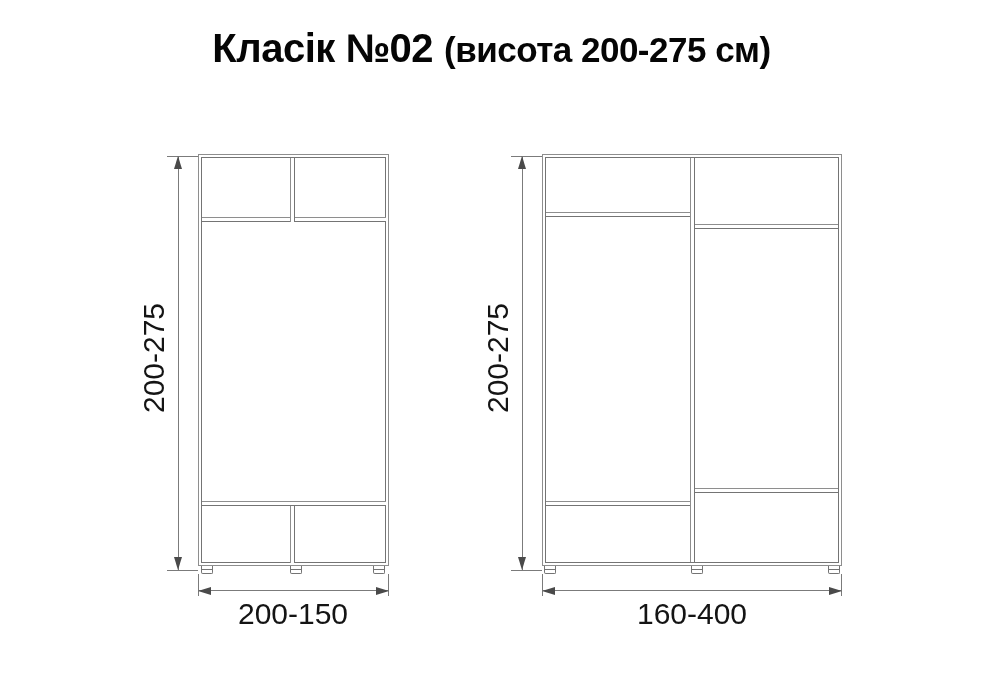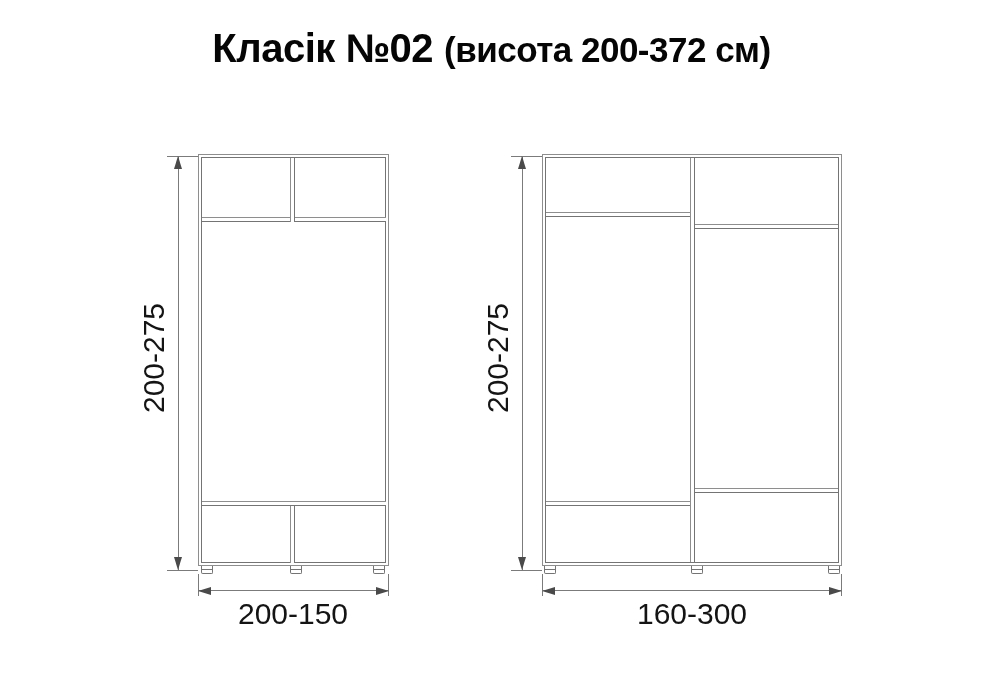--- a/index.html
+++ b/index.html
@@ -51,21 +51,21 @@
   .dim-label{font-size:30px;color:var(--text);white-space:nowrap;letter-spacing:0;}
   .dim-label-v{transform:translate(-50%,-50%) rotate(-90deg);}
   .dim-label-h{transform:translate(-50%,-50%);}
 </style>
 </head>
 <body>
 
 <div class="canvas">
 
   <div class="title">
-    <span class="title-main">Класік №02</span><span class="title-sub">(висота 200-372 см)</span>
+    <span class="title-main">Класік №02</span><span class="title-sub">(висота 200-275 см)</span>
   </div>
 
   <div>
 
     <div class="abs frame" style="left:198px;top:154px;width:191px;height:412px;">
       <div class="frame-inner"></div>
     </div>
 
     <div class="abs shelf-h" style="left:202px;top:217px;width:184px;"></div>
 
@@ -129,16 +129,16 @@
     <div class="abs dim-line-v" style="left:522px;top:157px;height:413px;"></div>
     <div class="abs arr arr-up" style="left:518px;top:156px;"></div>
     <div class="abs arr arr-down" style="left:518px;top:557px;"></div>
     <div class="abs dim-label dim-label-v" style="left:498px;top:358px;">200-275</div>
 
     <div class="abs ext-line-v" style="left:542px;top:574px;height:22px;"></div>
     <div class="abs ext-line-v" style="left:841px;top:574px;height:22px;"></div>
     <div class="abs dim-line-h" style="left:542px;top:590px;width:300px;"></div>
     <div class="abs arr arr-left" style="left:542px;top:587px;"></div>
     <div class="abs arr arr-right" style="left:829px;top:587px;"></div>
-    <div class="abs dim-label dim-label-h" style="left:692px;top:614px;">160-300</div>
+    <div class="abs dim-label dim-label-h" style="left:692px;top:614px;">160-400</div>
   </div>
 
 </div>
 
 </body></html>

